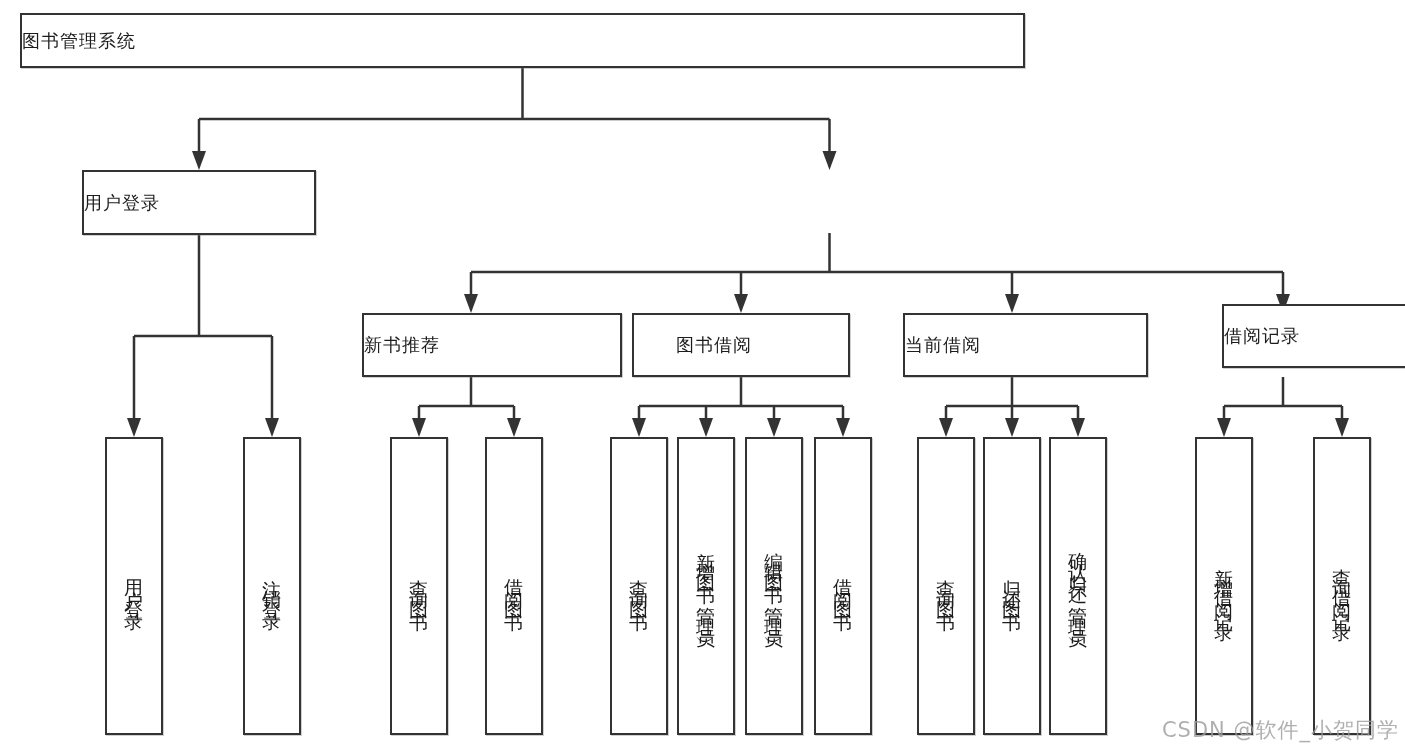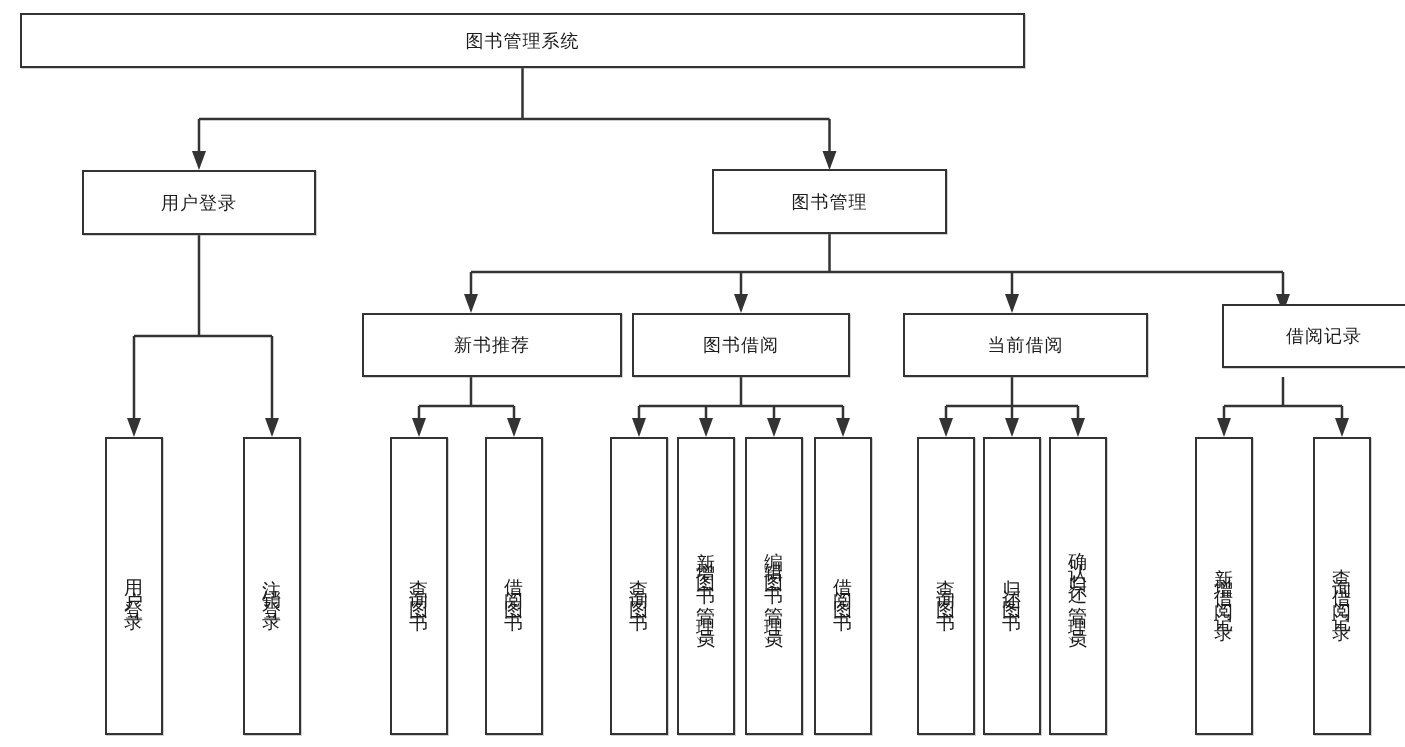--- a/index.html
+++ b/index.html
@@ -21,21 +21,21 @@
     top: 0;
     z-index: 1;
   }
   .hbox {
     position: absolute;
     box-sizing: border-box;
     border: 2px solid #333333;
     background: #ffffff;
     display: flex;
     align-items: center;
-    justify-content: center;
+    justify-content: flex-start;
     z-index: 2;
     box-shadow: 1px 1px 0 rgba(120,120,120,0.35);
   }
   .hbox .lbl {
     font-size: 18px;
     letter-spacing: 1px;
     color: #1c1c1c;
     white-space: nowrap;
   }
   .vbox {
@@ -114,28 +114,25 @@
     </g>
   </svg>
 
   <div class="hbox" style="left:20px; top:13px; width:1005px; height:55px;">
     <span class="lbl">图书管理系统</span>
   </div>
 
   <div class="hbox" style="left:82px; top:170px; width:234px; height:65px;">
     <span class="lbl">用户登录</span>
   </div>
-  <div class="hbox" style="left:712px; top:169px; width:235px; height:65px;">
-    <span class="lbl">图书管理</span>
-  </div>
 
   <div class="hbox" style="left:362px; top:313px; width:260px; height:64px;">
     <span class="lbl">新书推荐</span>
   </div>
-  <div class="hbox" style="left:632px; top:313px; width:218px; height:64px;">
+  <div class="hbox" style="left:632px; top:313px; width:218px; height:64px;padding-left:42px;">
     <span class="lbl">图书借阅</span>
   </div>
   <div class="hbox" style="left:903px; top:313px; width:245px; height:64px;">
     <span class="lbl">当前借阅</span>
   </div>
   <div class="hbox" style="left:1174px; top:304px; width:204px; height:64px;margin-left:48px;">
     <span class="lbl">借阅记录</span>
   </div>
 
   <div class="vbox" style="left:105px; top:437px; width:58px; height:298px;">
@@ -175,14 +172,15 @@
     <span class="lbl">确认归还（管理员）</span>
   </div>
 
   <div class="vbox" style="left:1195px; top:437px; width:58px; height:298px;">
     <span class="lbl">新增借阅记录</span>
   </div>
   <div class="vbox" style="left:1313px; top:437px; width:58px; height:298px;">
     <span class="lbl">查询借阅记录</span>
   </div>
 
+  <div class="watermark">CSDN @软件_小贺同学</div>
 
 </div>
 
 </body></html>

